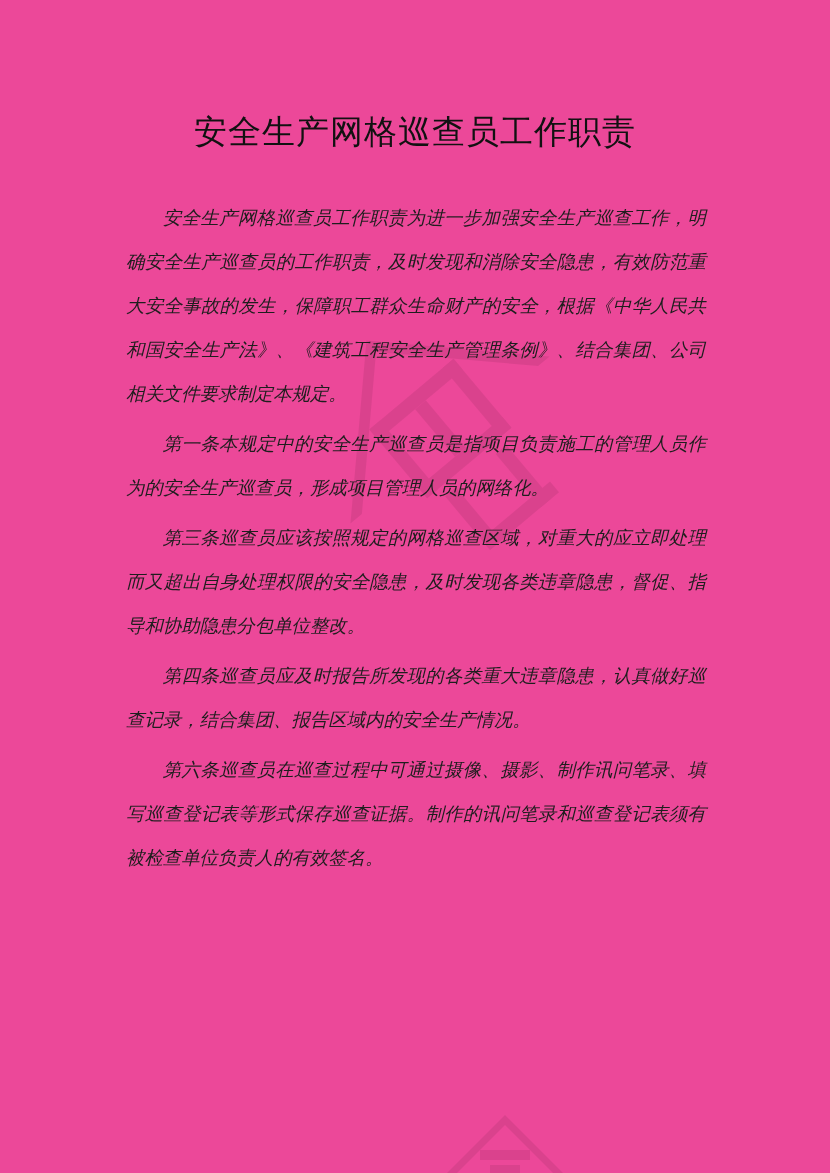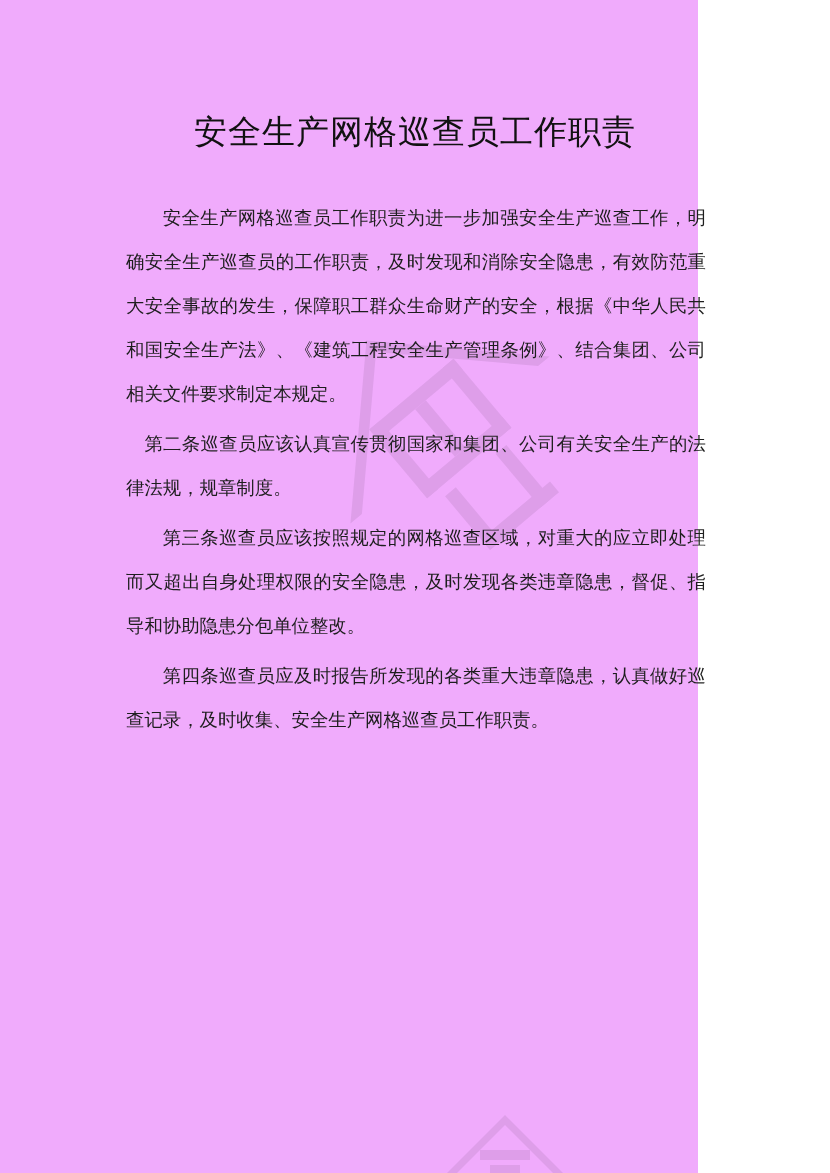--- a/index.html
+++ b/index.html
@@ -11,23 +11,23 @@
       width: 830px;
       height: 1173px;
       position: relative;
       overflow: hidden;
       font-family: "DejaVu Serif", "Liberation Serif", serif;
       color: #1a1a1a;
     }
     .page {
       position: absolute;
       left: 0; top: 0;
-      width: 698px;
+      width: 830px;
       height: 1173px;
-      background: #f0abfc;
+      background: #ec4899;
     }
     .watermark {
       position: absolute;
       pointer-events: none;
       opacity: 0.07;
       z-index: 0;
     }
     .wm-1 { left: 300px; top: 290px; width: 300px; height: 300px; }
     .wm-2 { left: 420px; top: 1110px; width: 170px; height: 120px; }
     .title {
@@ -42,20 +42,21 @@
       color: #111;
       margin: 0;
       z-index: 1;
     }
     .body-text {
       position: absolute;
       left: 126px;
       top: 196px;
       width: 580px;
       z-index: 1;
+      font-style: italic;
     }
     .para {
       margin: 0;
       font-size: 18.4px;
       line-height: 44px;
       text-indent: 2em;
       text-align: justify;
       text-align-last: left;
       color: #1e1e1e;
     }
@@ -91,18 +92,19 @@
       <rect x="60" y="40" width="50" height="10"></rect>
       <rect x="70" y="55" width="30" height="10"></rect>
       <rect x="80" y="65" width="10" height="55"></rect>
     </g>
   </svg>
 
   <h1 class="title">安全生产网格巡查员工作职责</h1>
 
   <div class="body-text">
     <p class="para">安全生产网格巡查员工作职责为进一步加强安全生产巡查工作，明确安全生产巡查员的工作职责，及时发现和消除安全隐患，有效防范重大安全事故的发生，保障职工群众生命财产的安全，根据《中华人民共和国安全生产法》、《建筑工程安全生产管理条例》、结合集团、公司相关文件要求制定本规定。</p>
-    <p class="para small-indent">第二条巡查员应该认真宣传贯彻国家和集团、公司有关安全生产的法律法规，规章制度。</p>
+    <p class="para">第一条本规定中的安全生产巡查员是指项目负责施工的管理人员作为的安全生产巡查员，形成项目管理人员的网络化。</p>
     <p class="para">第三条巡查员应该按照规定的网格巡查区域，对重大的应立即处理而又超出自身处理权限的安全隐患，及时发现各类违章隐患，督促、指导和协助隐患分包单位整改。</p>
-    <p class="para">第四条巡查员应及时报告所发现的各类重大违章隐患，认真做好巡查记录，及时收集、安全生产网格巡查员工作职责。</p>
+    <p class="para">第四条巡查员应及时报告所发现的各类重大违章隐患，认真做好巡查记录，结合集团、报告区域内的安全生产情况。</p>
+    <p class="para">第六条巡查员在巡查过程中可通过摄像、摄影、制作讯问笔录、填写巡查登记表等形式保存巡查证据。制作的讯问笔录和巡查登记表须有被检查单位负责人的有效签名。</p>
   </div>
 
 </div>
 
 </body></html>

